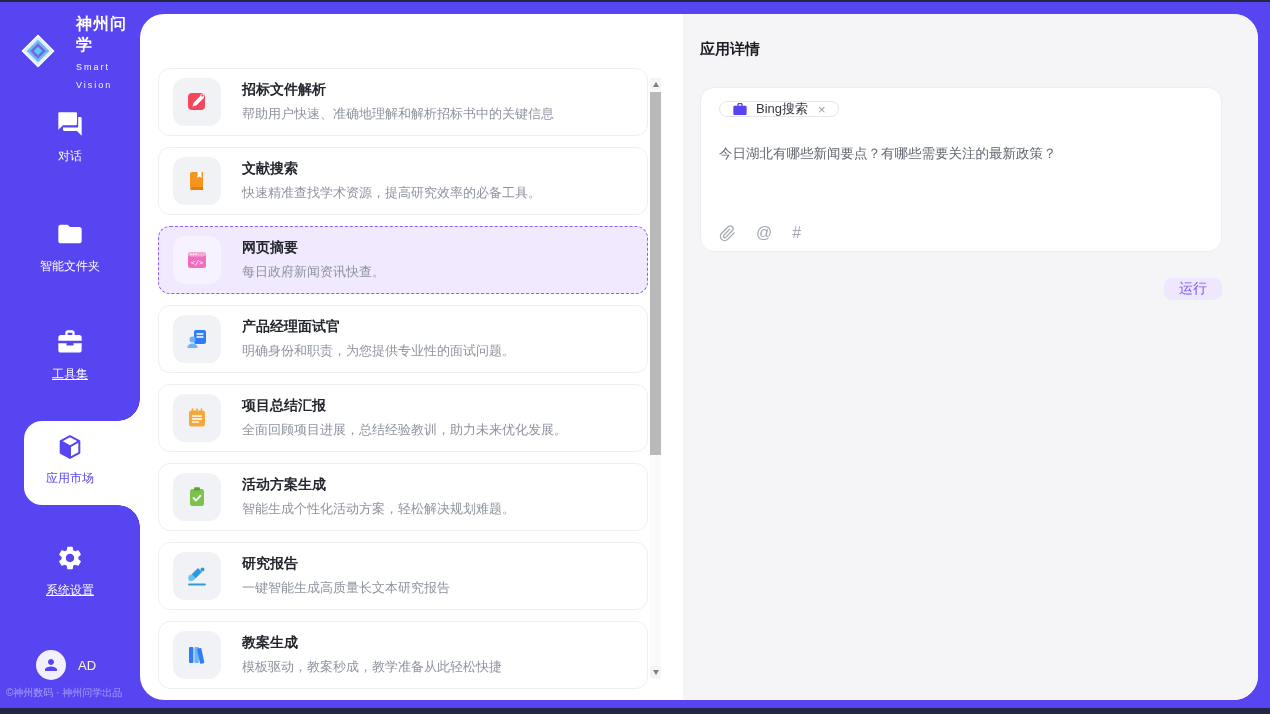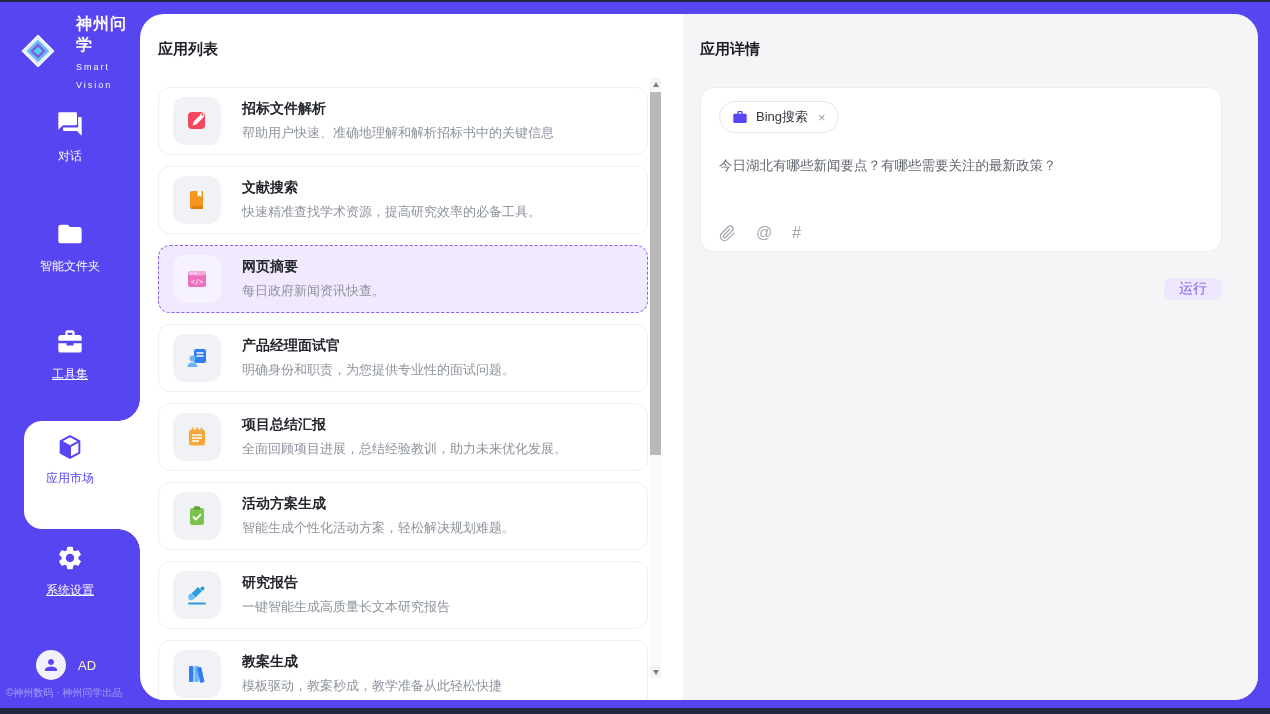--- a/index.html
+++ b/index.html
@@ -13,21 +13,21 @@
   .sidebar { position:absolute; left:0; top:0; bottom:0; width:140px; color:#fff; }
   .brand { position:absolute; top:12px; left:20px; display:flex; align-items:center; gap:20px; }
   .brand-text .t1 { font-size:16px; font-weight:bold; letter-spacing:1px; }
   .brand-text .t2 { font-size:9px; letter-spacing:2px; margin-top:2px; opacity:.95; }
 
   .nav-item { position:absolute; left:0; width:140px; text-align:center; cursor:pointer;font-family:Liberation Serif, serif; }
   .nav-item .nicon { display:inline-block; width:28px; height:28px; }
   .nav-item .nlabel { display:block; font-size:12px; margin-top:6px; color:#fff; }
   .nav-item .nlabel.underlined { text-decoration:underline; }
 
-  .active-bump { position:absolute; left:24px; right:0; top:419px; height:108px; background:#fff; border-radius:18px 0 0 18px; }
+  .active-bump { position:absolute; left:24px; right:0; top:419px; height:84px; background:#fff; border-radius:18px 0 0 18px; }
   .active-bump::before { content:""; position:absolute; right:0; top:-22px; width:22px; height:22px;
       background:radial-gradient(circle at 0 0, #5845f2 21.5px, #fff 22px); }
   .active-bump::after { content:""; position:absolute; right:0; bottom:-22px; width:22px; height:22px;
       background:radial-gradient(circle at 0 100%, #5845f2 21.5px, #fff 22px); }
   .active-bump .nav-inner { position:absolute; top:12px; left:0; right:24px; text-align:center; cursor:pointer; }
   .active-bump .nlabel { display:block; font-size:12px; margin-top:5px; color:#5845f2; }
 
   .user-row { position:absolute; left:36px; top:648px; display:flex; align-items:center; gap:12px; cursor:pointer; }
   .avatar-circle { width:30px; height:30px; border-radius:50%; background:#f2effe; display:flex; align-items:center; justify-content:center; }
   .user-name { font-size:13px; color:#fef9c3; }
@@ -52,21 +52,21 @@
   .scrollbar { position:absolute; right:22px; top:64px; bottom:22px; width:11px; background:#fafafa; }
   .sb-btn { position:absolute; left:0; width:11px; height:12px; background:#f4f4f4; display:flex; align-items:center; justify-content:center; cursor:pointer; }
   .sb-up { top:0; } .sb-down { bottom:0; }
   .tri-up { width:0; height:0; border-left:3.5px solid transparent; border-right:3.5px solid transparent; border-bottom:5px solid #7e7e7e; }
   .tri-down { width:0; height:0; border-left:3.5px solid transparent; border-right:3.5px solid transparent; border-top:5px solid #7e7e7e; }
   .sb-thumb { position:absolute; left:0; top:14px; width:11px; height:363px; background:#b9b9b9; cursor:pointer; }
 
   
   .detail-col { flex:1; background:#f5f5f8; border-radius:0 24px 24px 0; padding:26px 36px 0 17px; }
   .detail-card { margin-top:28px; background:#fff; border:1px solid #ececf1; border-radius:14px; padding:13px 18px 14px; height:165px; position:relative; }
-  .tool-chip { display:inline-flex; align-items:center; gap:8px; height:32px; padding:0 12px; background:#fff;
+  .tool-chip { display:inline-flex; align-items:center; gap:8px; height:16px; padding:0 12px; background:#fff;
       border:1px solid #e6e6ea; border-radius:17px; cursor:pointer; }
   .tool-chip .chip-label { font-size:13px; color:#33363d; }
   .chip-close { font-size:13px; color:#9a9ca4; cursor:pointer; padding-left:2px; }
   .prompt-text { margin-top:24px; font-size:13.5px; color:#62666f; cursor:text; }
   .input-icons { position:absolute; left:18px; top:136px; display:flex; align-items:center; gap:20px; color:#a3a7b0; }
   .input-icons .glyph { font-size:16px; cursor:pointer; }
   .run-row { text-align:right; margin-top:26px; }
   .run-btn { display:inline-block; background:#eee7fd; color:#7a5af5; font-size:14px; padding:2px 15px; border-radius:8px; border:none; cursor:pointer; font-family:inherit; }
 </style>
 </head>
@@ -151,21 +151,20 @@
       </span>
       <span class="user-name">AD</span>
     </div>
 
     <div class="copyright">©神州数码 · 神州问学出品</div>
   </div>
 
   <div class="content">
 
     <div class="list-col">
-      <div class="col-title">应用列表</div>
       <div class="app-list">
           <div class="app-card">
     <span class="app-icon-box">
               <svg viewBox="0 0 24 24" width="24" height="24">
                 <rect x="3" y="3" width="17" height="17" rx="4" fill="#f5475c"></rect>
                 <path d="M7.5 16.5l1.3-4 7-7a1.5 1.5 0 0 1 2.2 0l.5.5a1.5 1.5 0 0 1 0 2.2l-7 7z" fill="#ffffff"></path>
                 <circle cx="17.5" cy="5.5" r="1.6" fill="#f5475c" stroke="#fff" stroke-width="1"></circle>
               </svg>
             </span>
     <span class="app-text">

